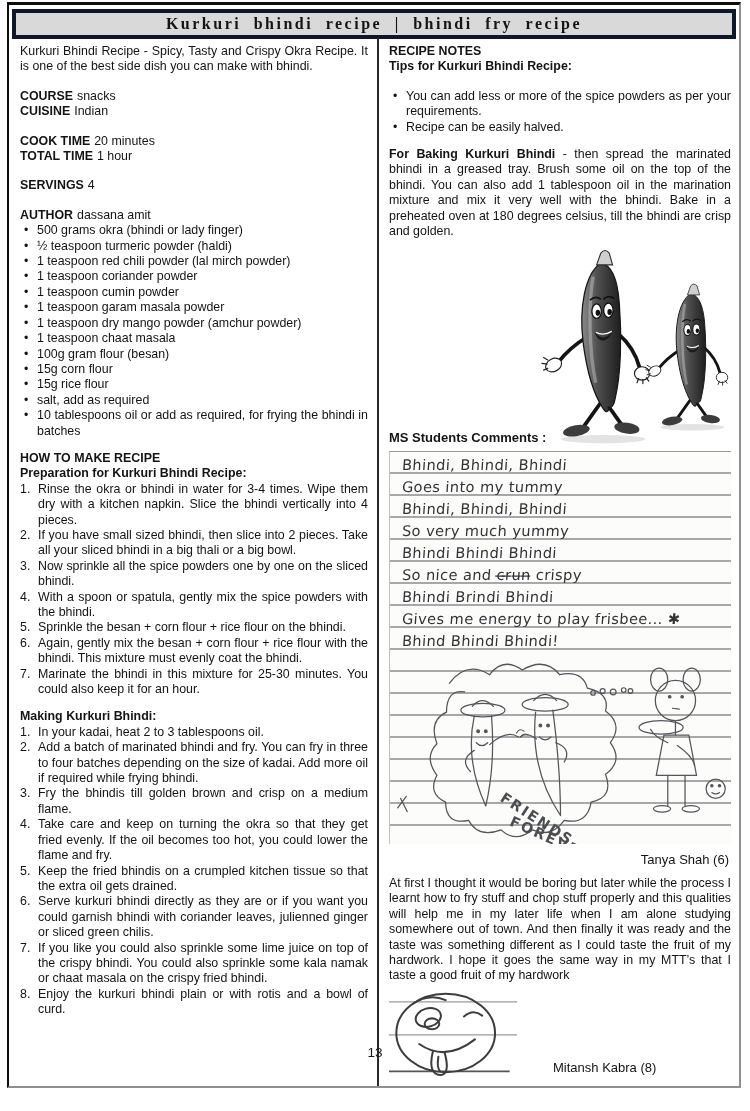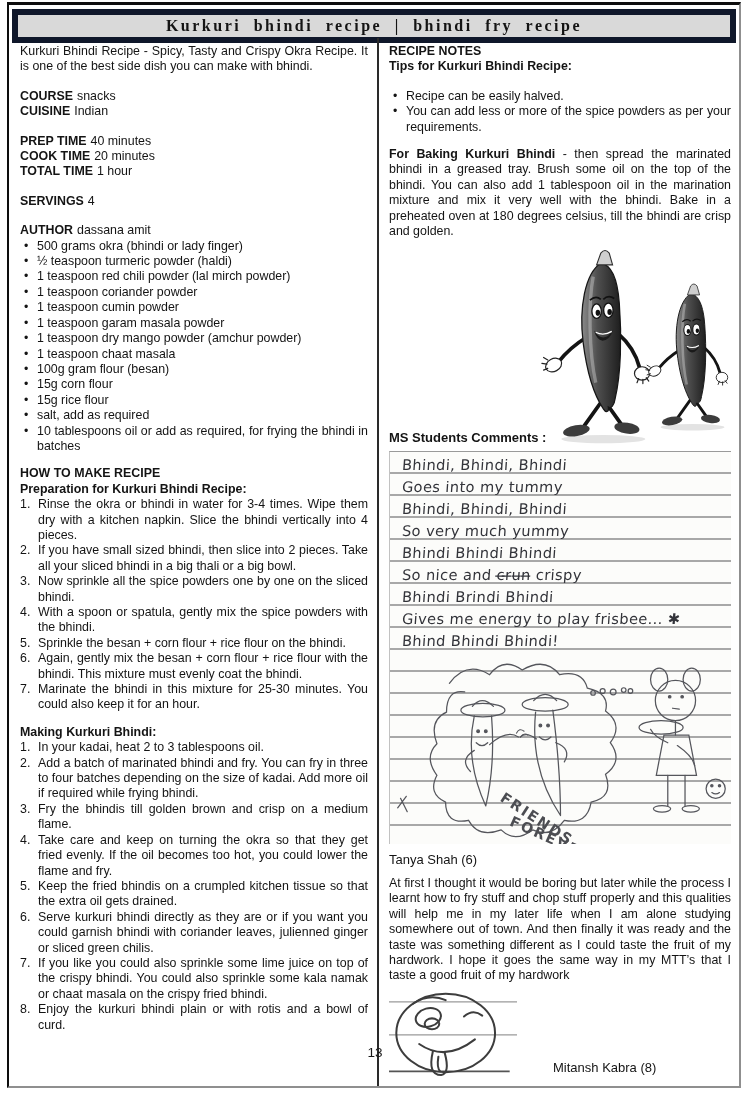--- a/index.html
+++ b/index.html
@@ -2,21 +2,21 @@
 <html><head>
 <meta charset="utf-8">
 <style>
   html,body{margin:0;padding:0;background:#fff;}
   body{width:750px;height:1111px;font-family:"Liberation Sans",sans-serif;color:#141414;}
   .page{position:relative;width:750px;height:1111px;background:#fff;overflow:hidden;}
   .frame{position:absolute;left:7px;top:2px;width:734px;height:1086px;box-sizing:border-box;
          border-top:3px solid #0d0d0d;border-left:2px solid #0d0d0d;
          border-right:2px solid #8f8f8f;border-bottom:2px solid #8f8f8f;overflow:hidden;}
   .titlebar{margin:4px 3px 0 3px;height:22px;line-height:22px;background:#d9d9d9;
-            border:6px solid #0f172a;text-align:center;
+            border:4px solid #0f172a;text-align:center;
             font-family:"Liberation Serif",serif;font-weight:bold;font-size:16px;
             letter-spacing:2.5px;word-spacing:6px;}
   .columns{position:absolute;top:33px;bottom:0;left:0;right:0;display:flex;}
   .col{box-sizing:border-box;font-size:12.4px;line-height:15.4px;}
   .col-left{width:370px;padding:6px 9px 0 11px;border-right:2px solid #2a2a2a;}
   .col-right{flex:1;padding:6px 8px 16px 10px;position:relative;}
   p{margin:0;}
   .just{text-align:justify;}
   .h{font-weight:bold;}
   .gap8{height:8px;}.gap12{height:12px;}.gap14{height:14px;}
@@ -32,21 +32,21 @@
   .cartoon{position:relative;height:202px;margin-top:4px;}
   .cartoon svg{position:absolute;right:-4px;top:0;height:202px;}
   .comments-h{position:absolute;left:0;bottom:0;font-weight:bold;font-size:13px;}
   
   .paper{margin-top:6px;background:#fcfcfa;border-left:1px solid #c2c2c2;border-top:1px solid #9a9a9a;
          background-image:linear-gradient(to bottom, transparent 0px, transparent 20.5px, #a8a8a8 20.5px, #a8a8a8 21.6px);
          background-size:100% 22px;padding-top:2px;}
   .hw{height:22px;line-height:21px;font-size:14.6px;letter-spacing:.4px;color:#33343a;
       font-family:"DejaVu Sans",sans-serif;transform:skewX(-4deg);padding-left:12px;white-space:nowrap;}
   .kid-drawing{display:block;width:100%;height:192px;}
-  .author-right{font-size:13px;margin:8px 2px 0 0;}
+  .author-right{text-align:right;font-size:13px;margin:8px 2px 0 0;}
   .smiley-row{display:flex;align-items:flex-end;margin-top:2px;}
   .smiley-row svg{width:128px;height:94px;}
   .smiley-row p{margin:0 0 4px 36px;font-size:13px;}
   .pageno{position:absolute;top:1045px;left:0;right:0;text-align:center;font-size:13.5px;color:#1a1a1a;}
 </style>
 </head>
 <body>
 
 <div class="page">
   <div class="frame">
@@ -59,21 +59,20 @@
         <p class="intro just">Kurkuri Bhindi Recipe - Spicy, Tasty and Crispy Okra Recipe. It is one of the best side dish you can make with bhindi.</p>
         <div class="gap14"></div>
         <div>
 
         <p class="kv"><b>COURSE</b><span>snacks</span></p>
             <p class="kv"><b>CUISINE</b><span>Indian</span></p>
           </div>
         <div class="gap14"></div>
         <div>
 
-        <p class="kv"><b>PREP TIME</b><span>40 minutes</span></p>
             <p class="kv"><b>COOK TIME</b><span>20 minutes</span></p>
             <p class="kv"><b>TOTAL TIME</b><span>1 hour</span></p>
           </div>
         <div class="gap14"></div>
         <p class="kv"><b>SERVINGS</b><span>4</span></p>
         <div class="gap14"></div>
         <p class="kv"><b>AUTHOR</b><span>dassana amit</span></p>
         <ul class="blist">
 
         <li>500 grams okra (bhindi or lady finger)</li>
@@ -162,22 +161,22 @@
             </div>
           </div>
       </div>
 
       <div class="col col-right">
         <p class="h">RECIPE NOTES</p>
         <p class="h">Tips for Kurkuri Bhindi Recipe:</p>
         <div class="gap14"></div>
         <ul class="blist">
 
-        <li>Recipe can be easily halved.</li>
-            <li>You can add less or more of the spice powders as per your requirements.</li>
+        <li>You can add less or more of the spice powders as per your requirements.</li>
+            <li>Recipe can be easily halved.</li>
           </ul>
         <div class="gap12"></div>
         <p class="just"><b>For Baking Kurkuri Bhindi</b><span> - then spread the marinated bhindi in a greased tray. Brush some oil on the top of the bhindi. You can also add 1 tablespoon oil in the marination mixture and mix it very well with the bhindi. Bake in a preheated oven at 180 degrees celsius, till the bhindi are crisp and golden.</span></p>
 
         <div class="cartoon">
           <svg viewBox="0 0 356 240" aria-hidden="true">
             <defs>
               <linearGradient id="okgrad" x1="0" y1="0" x2="1" y2="0">
                 <stop offset="0" stop-color="#8a8a8a"></stop>
                   <stop offset="0.4" stop-color="#4f4f4f"></stop>

